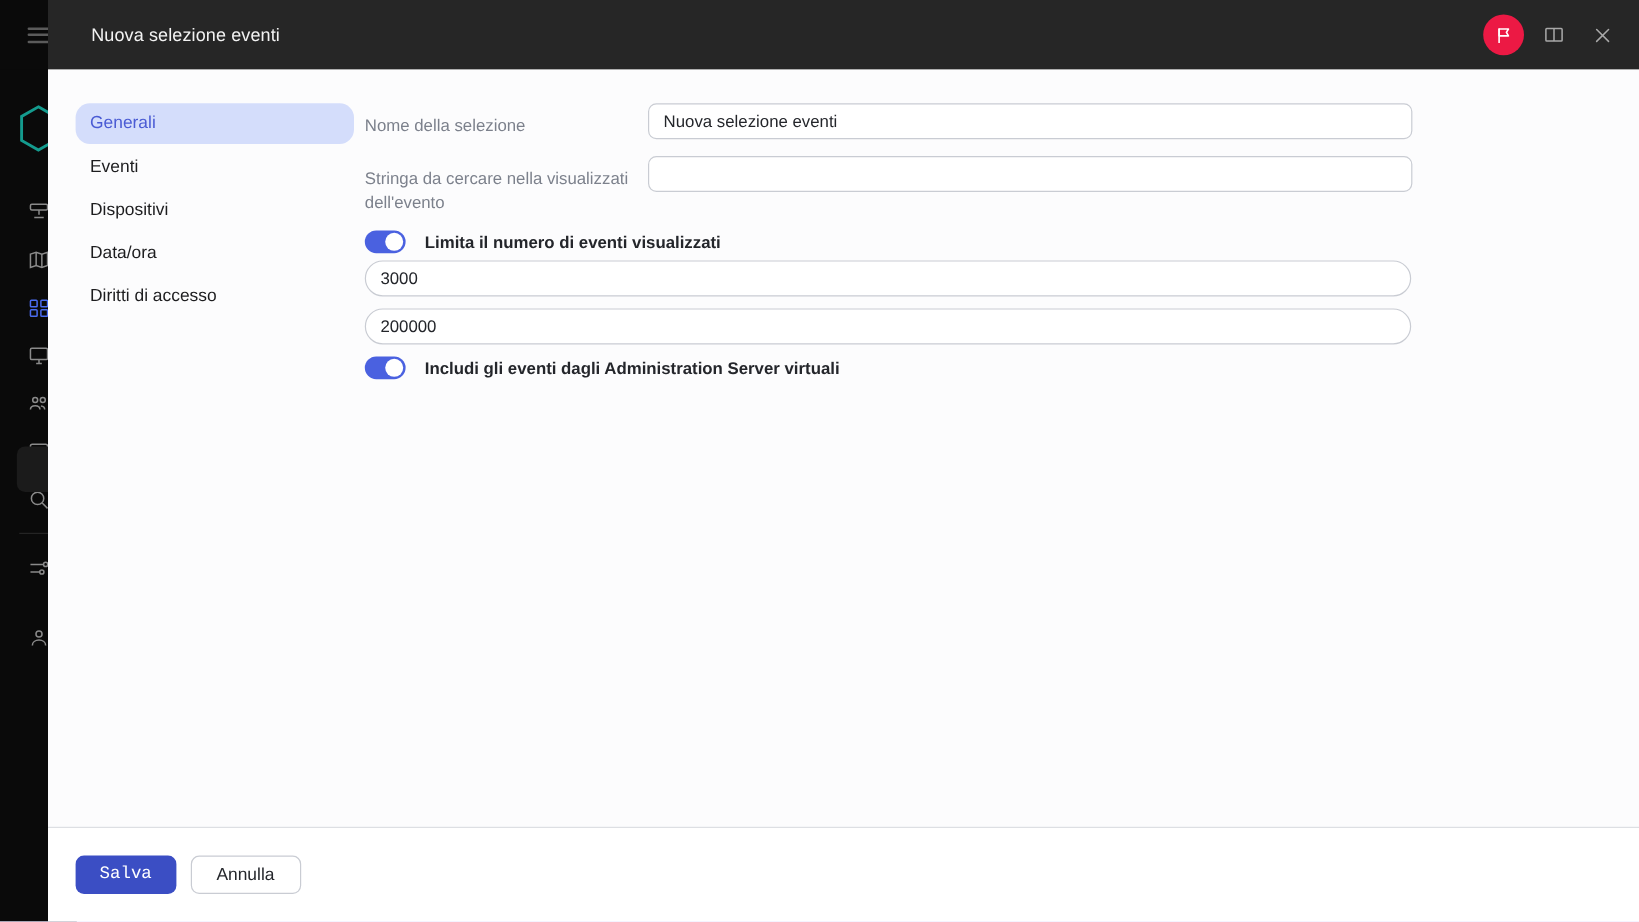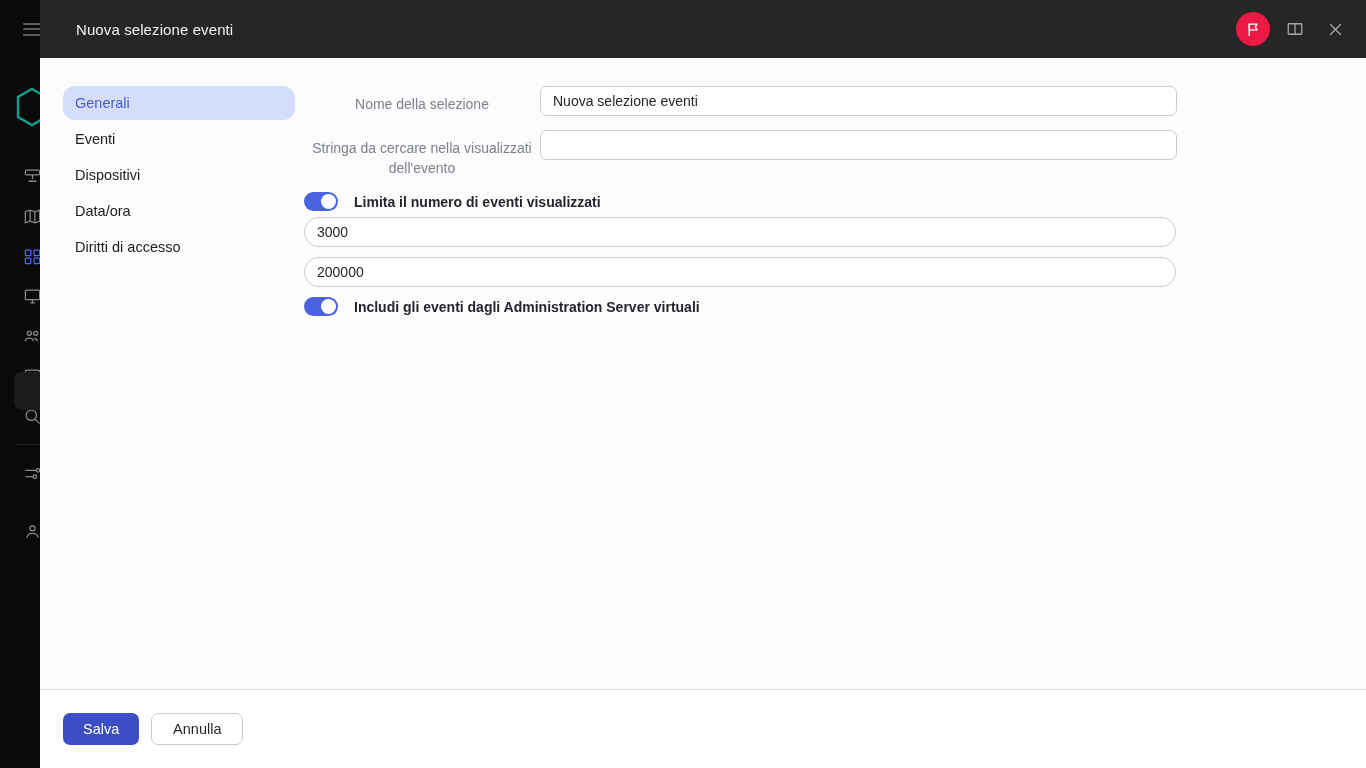--- a/index.html
+++ b/index.html
@@ -2,21 +2,21 @@
 <html><head>
 <meta charset="utf-8">
 <style>
   * { box-sizing: border-box; margin: 0; padding: 0; }
   html, body {
     width: 1366px; height: 768px;
     overflow: hidden;
     background: #ffffff;
     font-family: "Liberation Sans", sans-serif;
   }
-  #root { position: relative; width: 1366px; height: 768px; background: #c4b5fd; text-align: center; }
+  #root { position: relative; width: 1366px; height: 768px; background: #c4b5fd; }
 
   
   .app-rail {
     position: absolute; left: 0; top: 0; width: 64px; height: 768px;
     background: #0a0a0a;
     display: flex; flex-direction: column; align-items: center;
   }
   .rail-top {
     width: 64px; height: 58px;
     display: flex; align-items: center; justify-content: center;
@@ -138,21 +138,21 @@
     height: 78px; background: #ffffff;
     display: flex; align-items: center;
     padding-left: 23px; gap: 12px;
     flex: 0 0 78px;
   }
   .btn {
     height: 32px; border-radius: 7px;
     display: flex; align-items: center; justify-content: center;
     font-size: 14.5px; padding: 0 20px;
   }
-  .btn-primary { background: #3b4ec4; color: #ffffff; min-width: 76px; }
+  .btn-primary { background: #3b4ec4; color: #ffffff; min-width: 76px; font-family: Liberation Mono, monospace; }
   .btn-secondary { background: #ffffff; color: #24262b; border: 1px solid #c9ccd3; min-width: 92px; }
 </style>
 </head>
 <body>
 
 <div id="root">
 
   <div class="app-rail">
     <div class="rail-top">
       <span class="burger">

